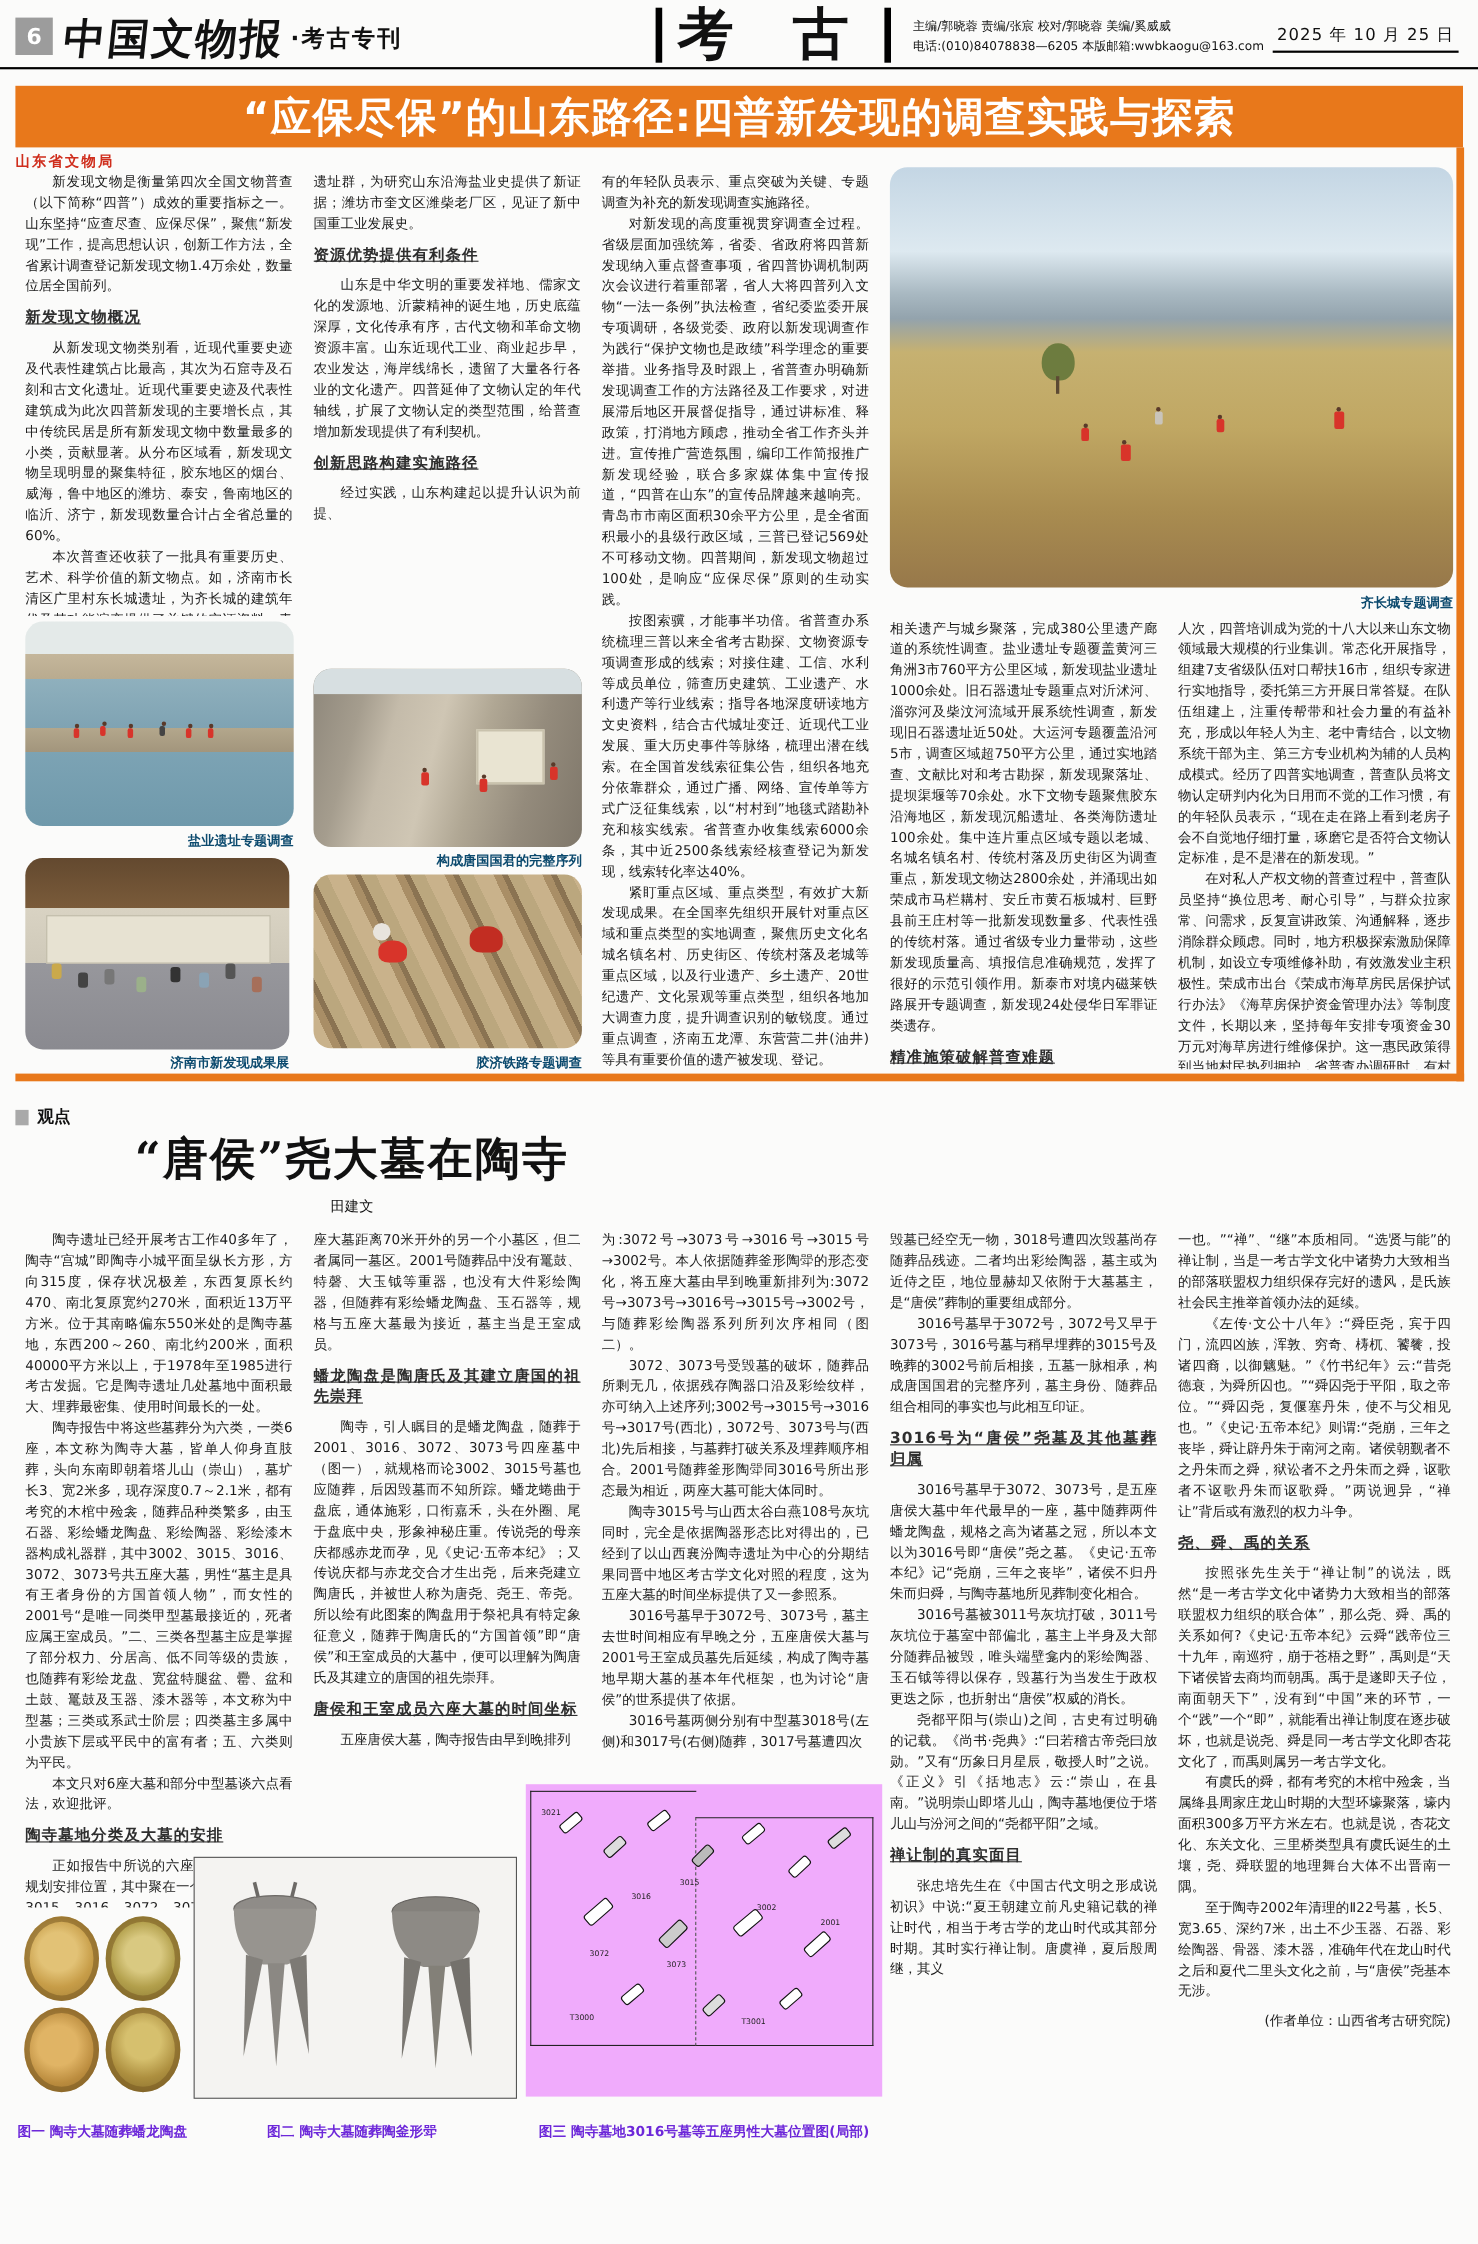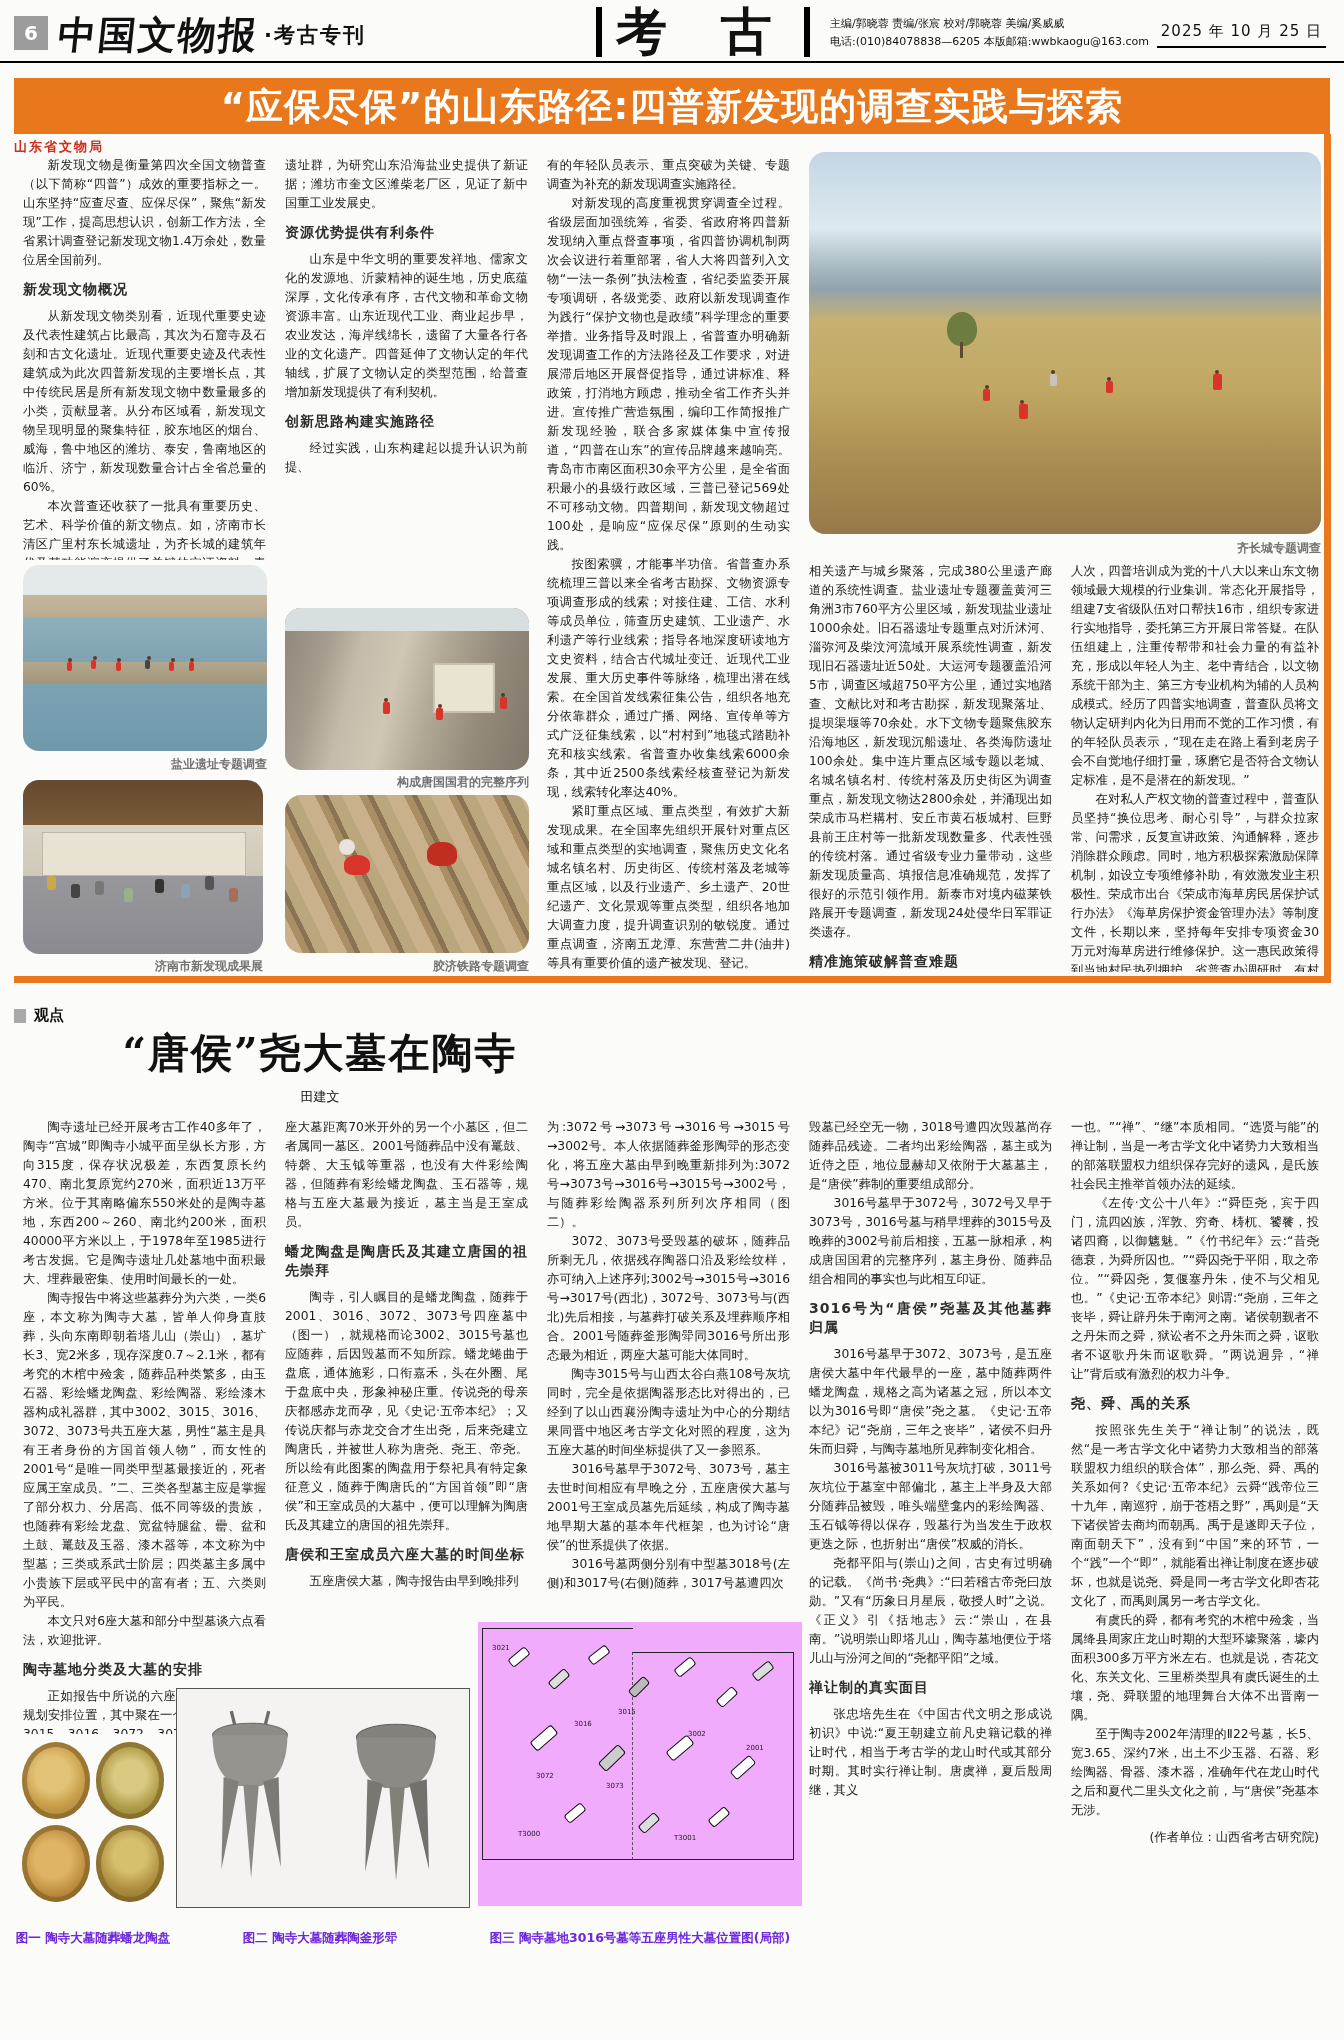--- a/index.html
+++ b/index.html
@@ -30,24 +30,24 @@
     letter-spacing:1px;white-space:nowrap;}
   .byline{position:absolute;left:14px;top:138px;width:1316px;
     color:#cf2d1c;font-size:13px;font-weight:bold;letter-spacing:2px;}
   .frame-right{position:absolute;left:1324px;top:134px;width:7px;height:849px;background:#e8781b;}
   .frame-bottom{position:absolute;left:14px;top:976px;width:1317px;height:7px;background:#e8781b;}
 
   .article-col{position:absolute;font-size:12.3px;line-height:19px;text-align:justify;
     text-justify:inter-ideograph;color:#1a1a1a;overflow:hidden;}
   .article-col p{margin:0;text-indent:2em;}
   .article-col p.cont{text-indent:0;}
-  .article-col h4{font-size:14px;font-weight:bold;color:#2e2e2e;margin:10px 0 8px;letter-spacing:1px;}
+  .article-col h4{font-size:14px;font-weight:bold;color:#2e2e2e;margin:10px 0 8px;letter-spacing:1px;text-decoration:underline;}
 
   .ph{position:absolute;border-radius:16px;overflow:hidden;}
-  .ph-cap{position:absolute;font-size:12px;font-weight:bold;color:#737373;text-align:right;}
+  .ph-cap{position:absolute;font-size:12px;font-weight:bold;color:#0c4a6e;text-align:right;}
   .fig-cap{position:absolute;font-size:12.5px;font-weight:bold;color:#6d28d9;text-align:center;margin-top:22px;}
 
   .person{position:absolute;width:7px;height:12px;background:#d8342a;border-radius:2px;}
   .person::before{content:"";position:absolute;left:1.5px;top:-4px;width:4px;height:4px;border-radius:50%;background:#5a3a2a;}
 
   
   .photo-qiwall{background:
     linear-gradient(#c4d6e4 0%, #dde9f0 20%, #a9b9c2 30%, #93a3ad 36%, #c6b171 44%, #c0a763 62%, #a98c50 82%, #97784a 100%);}
   .photo-qiwall .tree{position:absolute;left:27%;top:42%;width:30px;height:34px;background:#6d7c3f;border-radius:50% 50% 45% 45%;}
   .photo-qiwall .tree::after{content:"";position:absolute;left:13px;top:30px;width:3px;height:16px;background:#5d4a33;}

